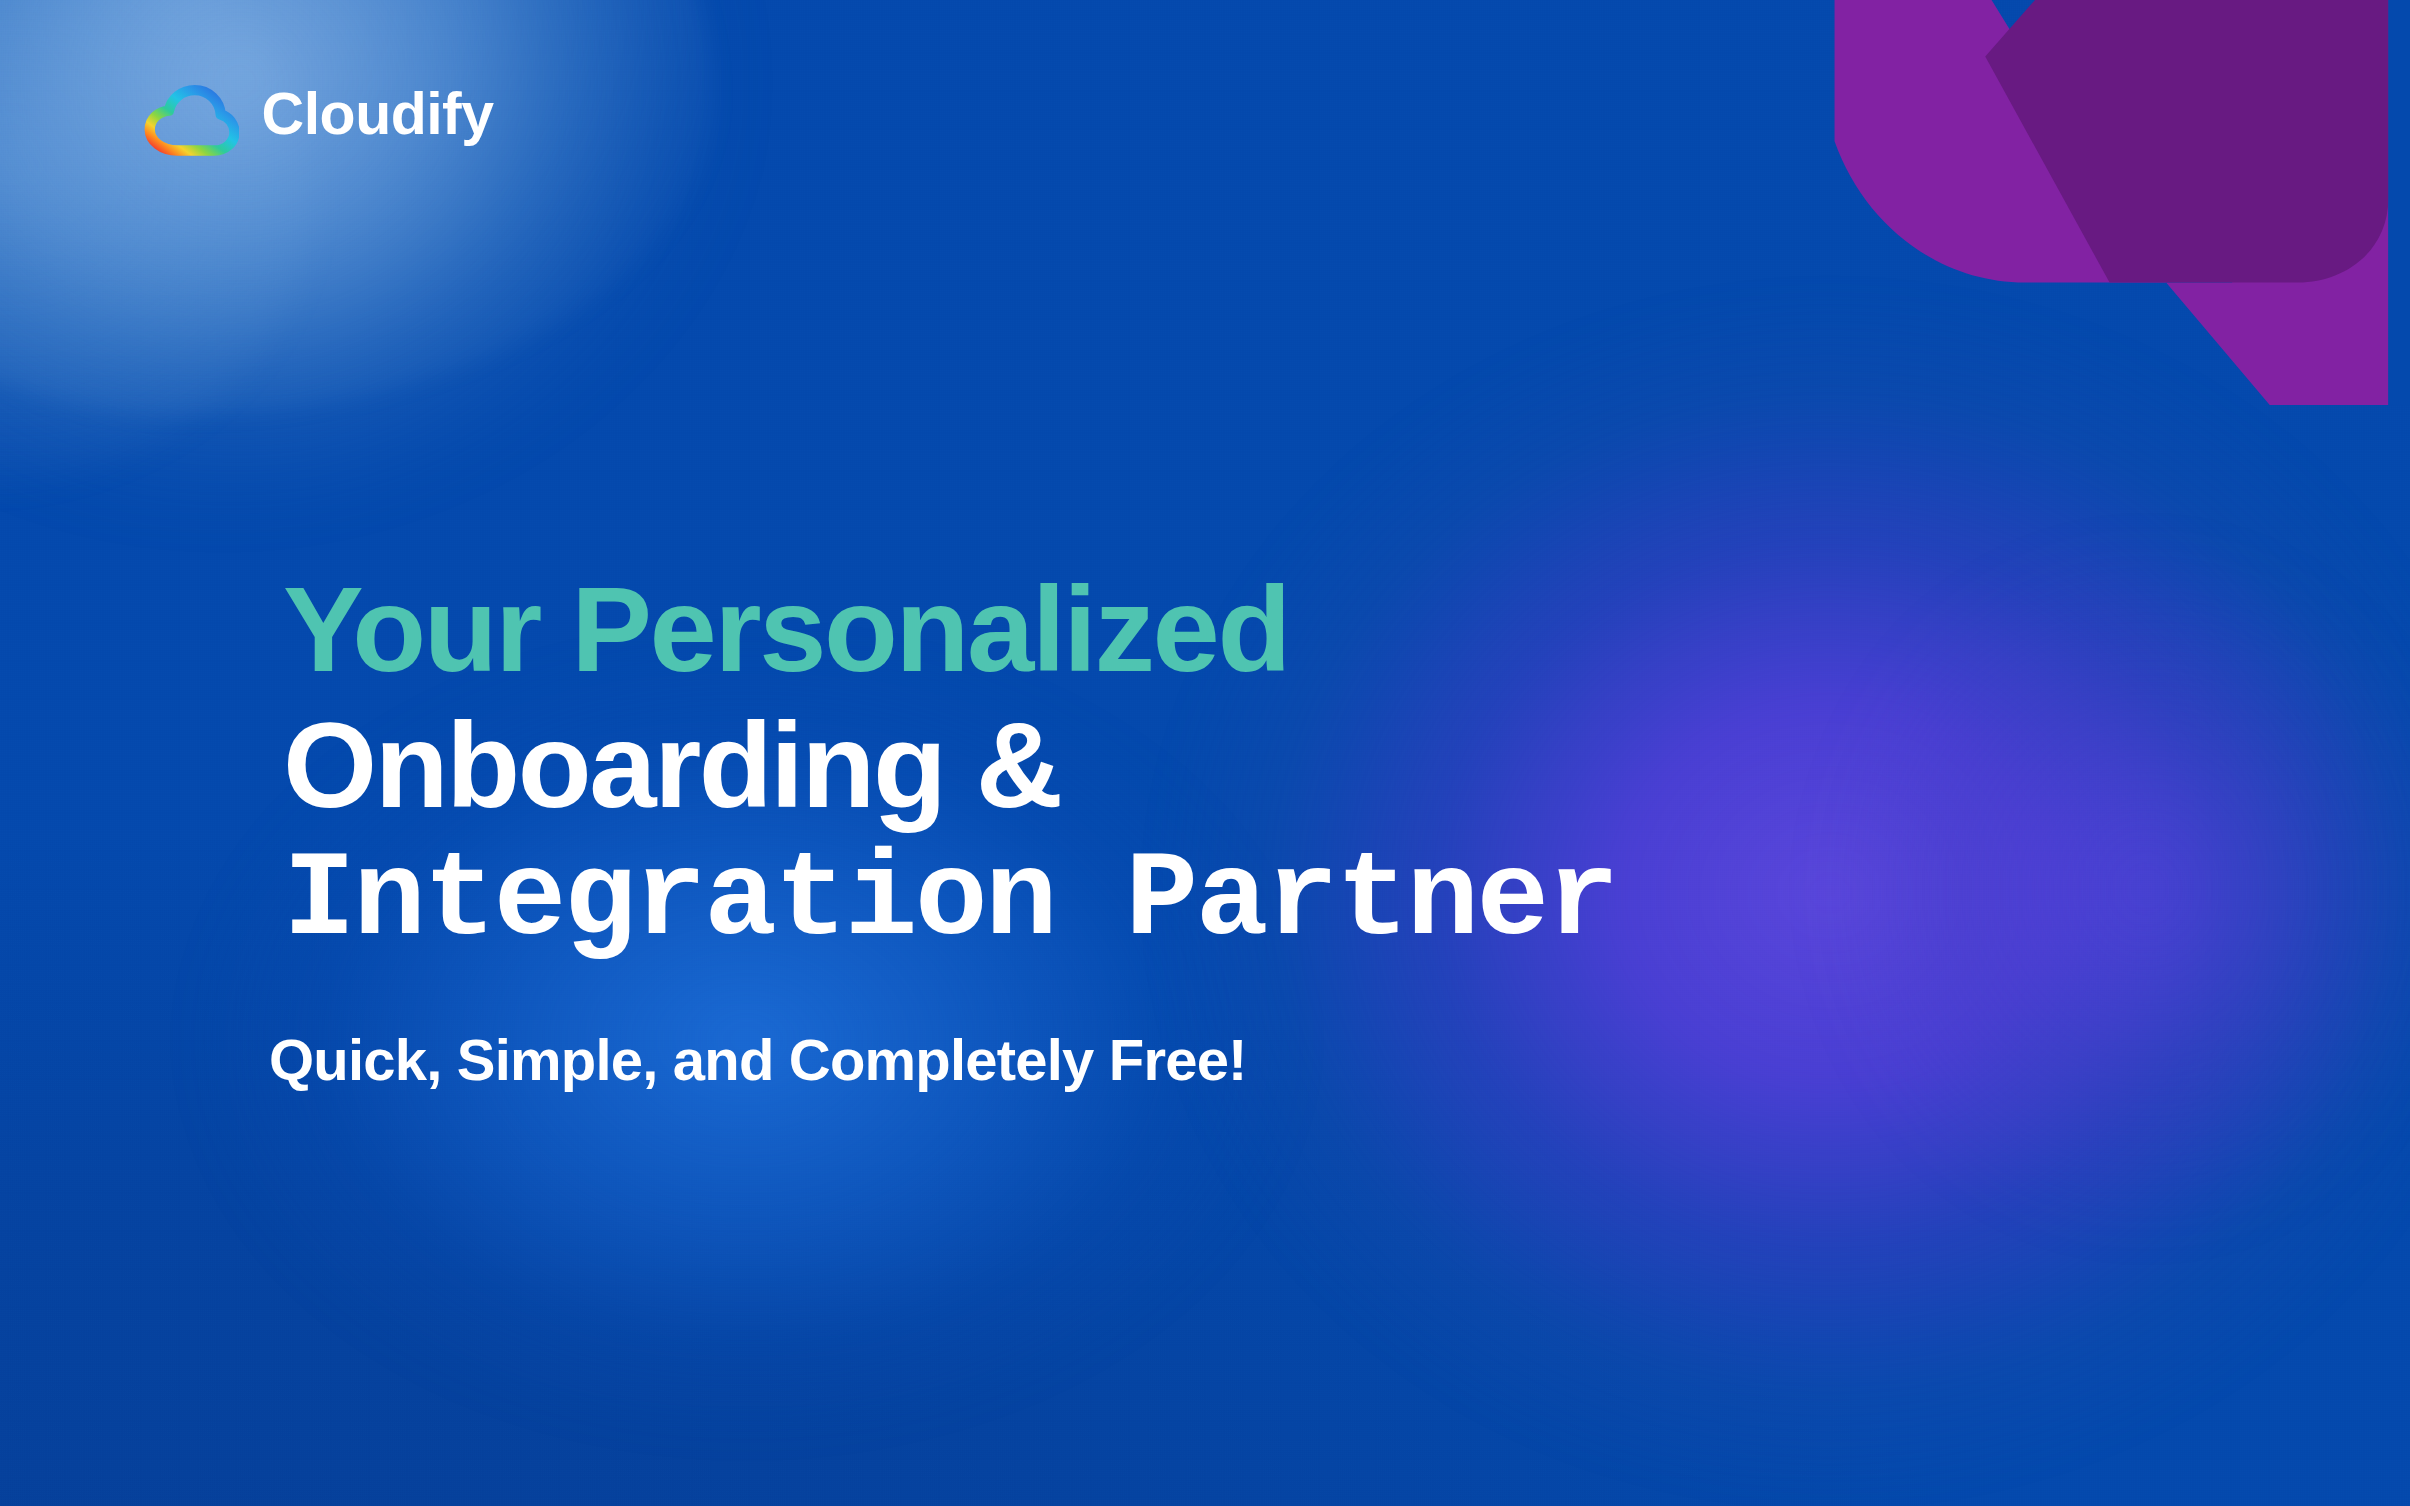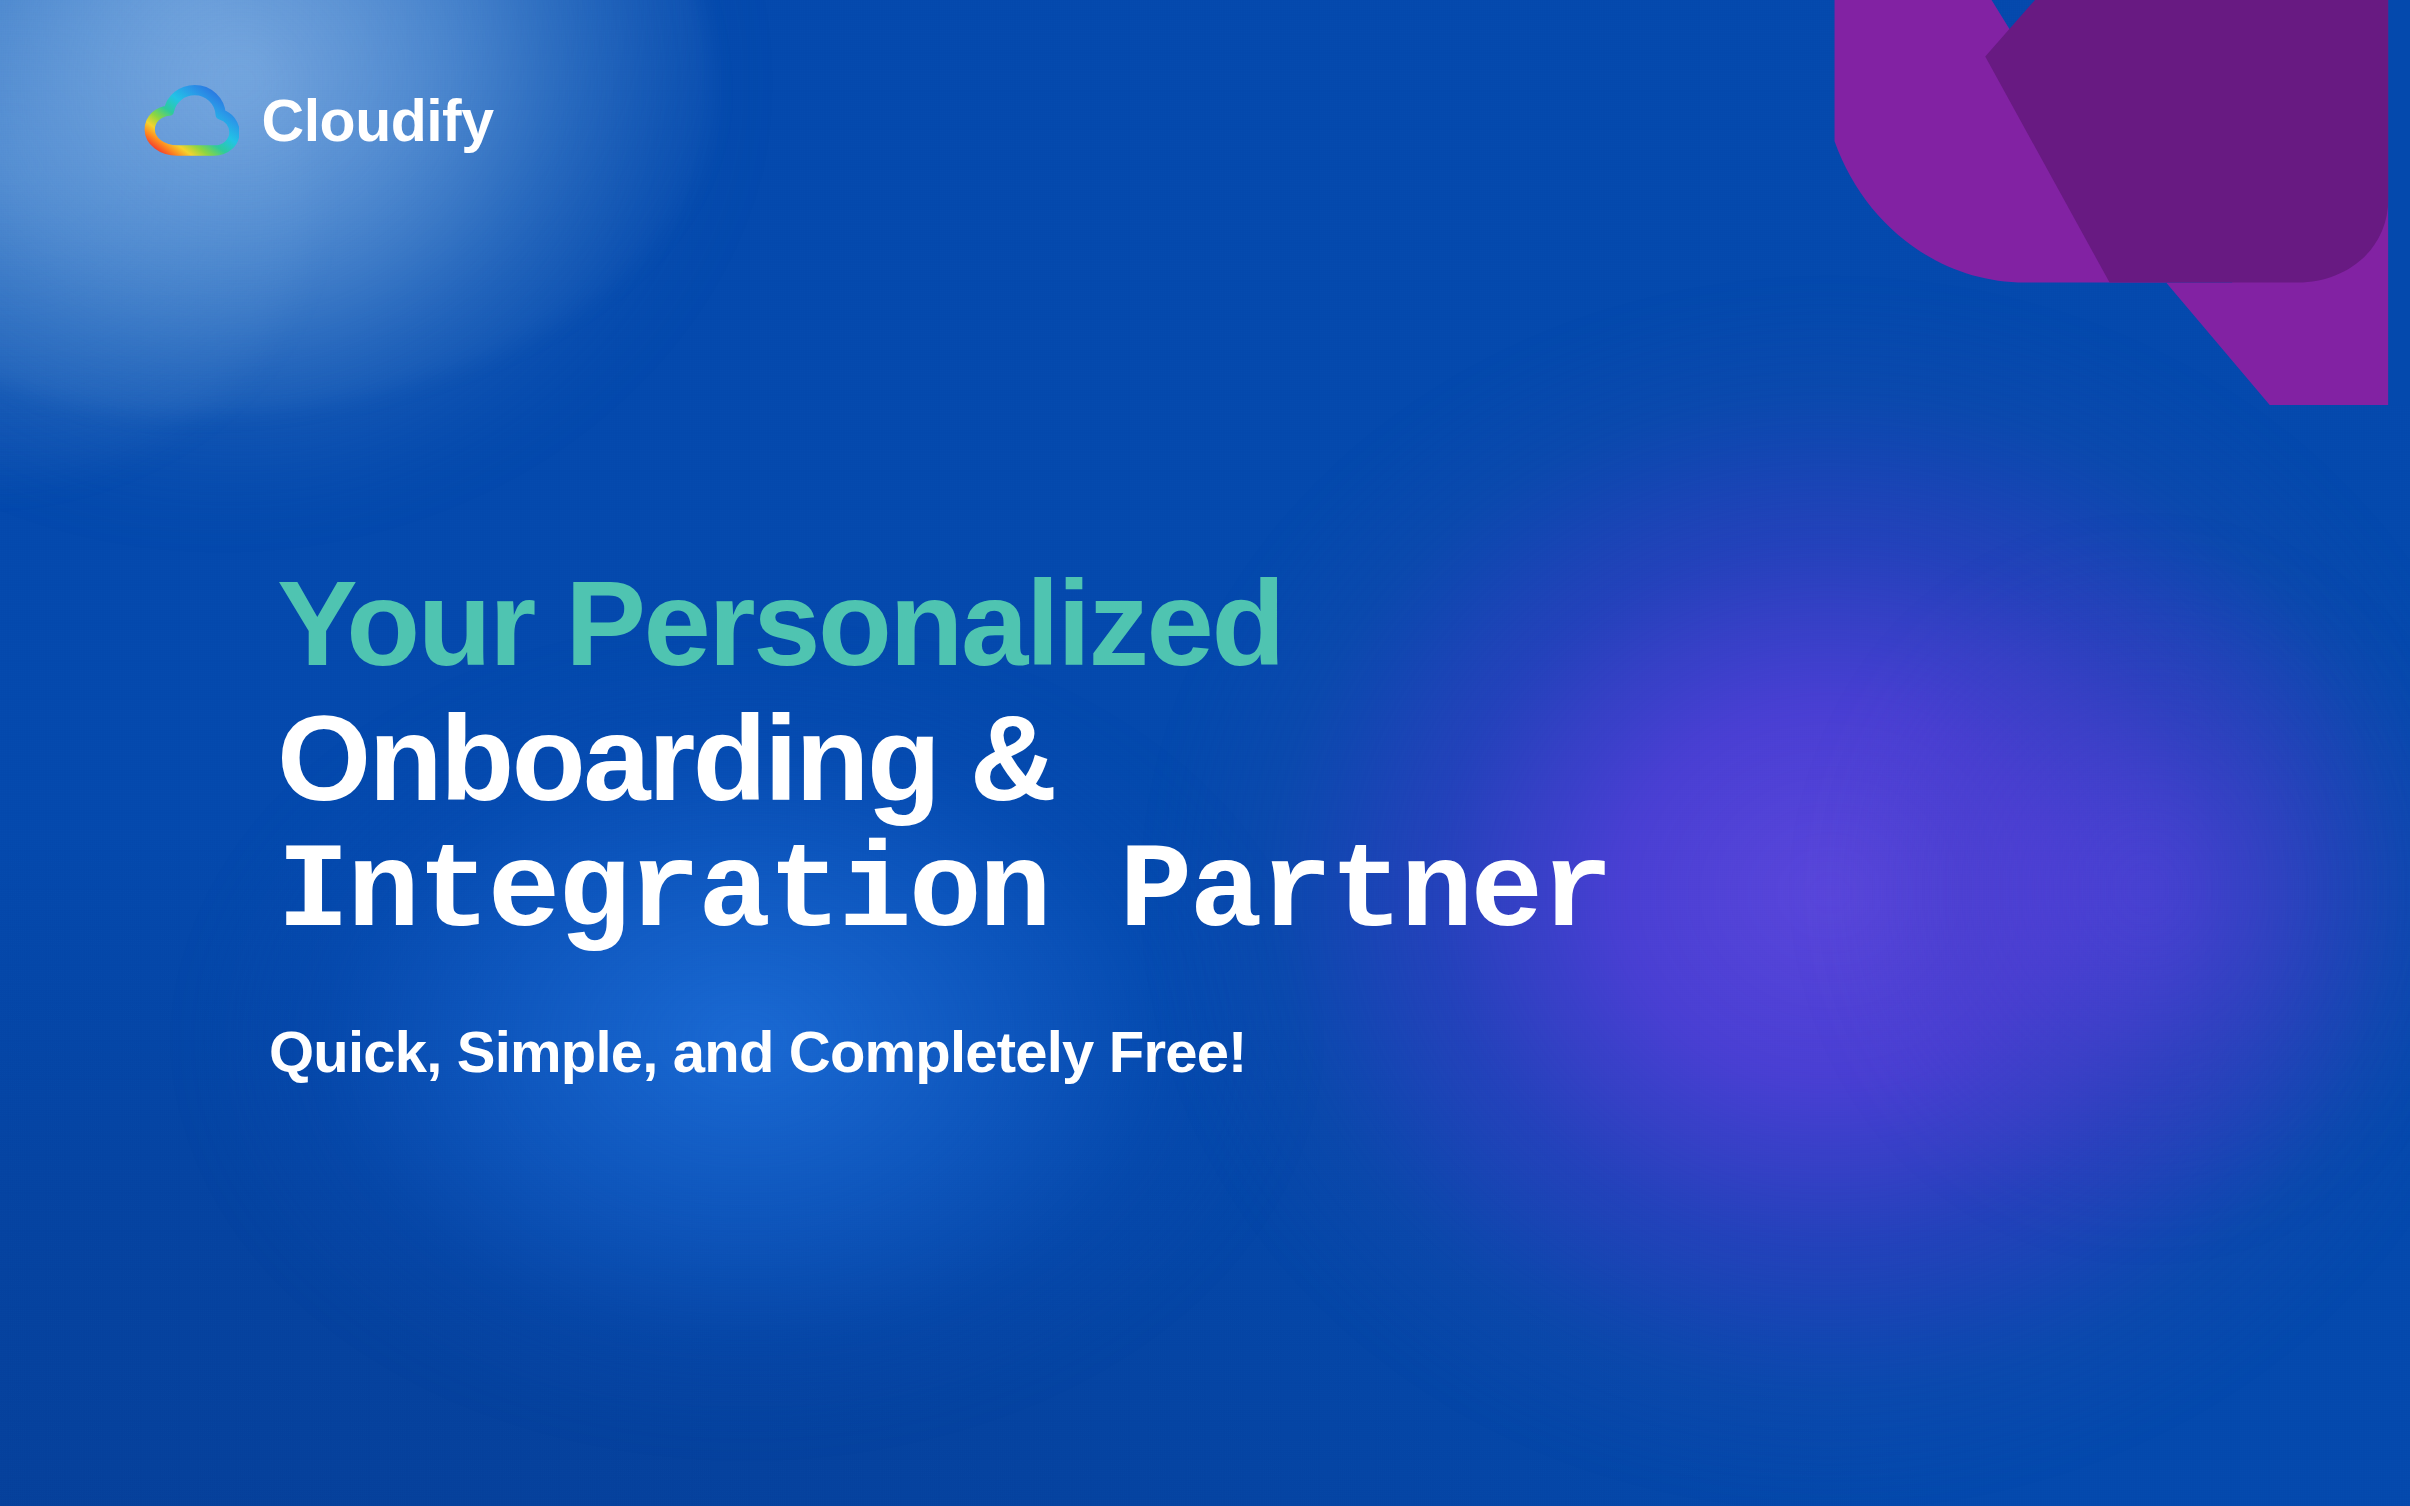--- a/index.html
+++ b/index.html
@@ -131,21 +131,20 @@
     pointer-events: none;
   }
   .corner-shapes svg { display: block; width: 100%; height: 100%; }
 
   
   .logo {
     position: absolute;
     left: 141px;
     top: 85px;
     display: flex;
-    align-items: center;
     gap: 22.6px;
   }
   .logo-mark { width: 98px; height: 73px; display: block; }
   .logo-word {
     color: #ffffff;
     font-size: 59px;
     font-weight: 700;
     letter-spacing: -0.5px;
     line-height: 1;
     white-space: nowrap;
@@ -157,21 +156,21 @@
     left: 269px;
     top: 554px;
     width: 1789px;
   }
   .hero-line {
     font-size: 121px;
     font-weight: 700;
     line-height: 1.01;
     letter-spacing: -2.4px;
     white-space: nowrap;
-    margin: 8px;
+    margin: 14px;
   }
   .hero-line.accent { color: #4fc4b1; }
   .hero-line.light  { color: #ffffff; }
   .hero-line.l2 { margin-top: 13px; }
   .hero-line.l3 { margin-top: 13px; font-family: Liberation Mono, monospace; }
 
   .hero-sub {
     margin: 0;
     margin-top: 64px;
     color: #ffffff;

